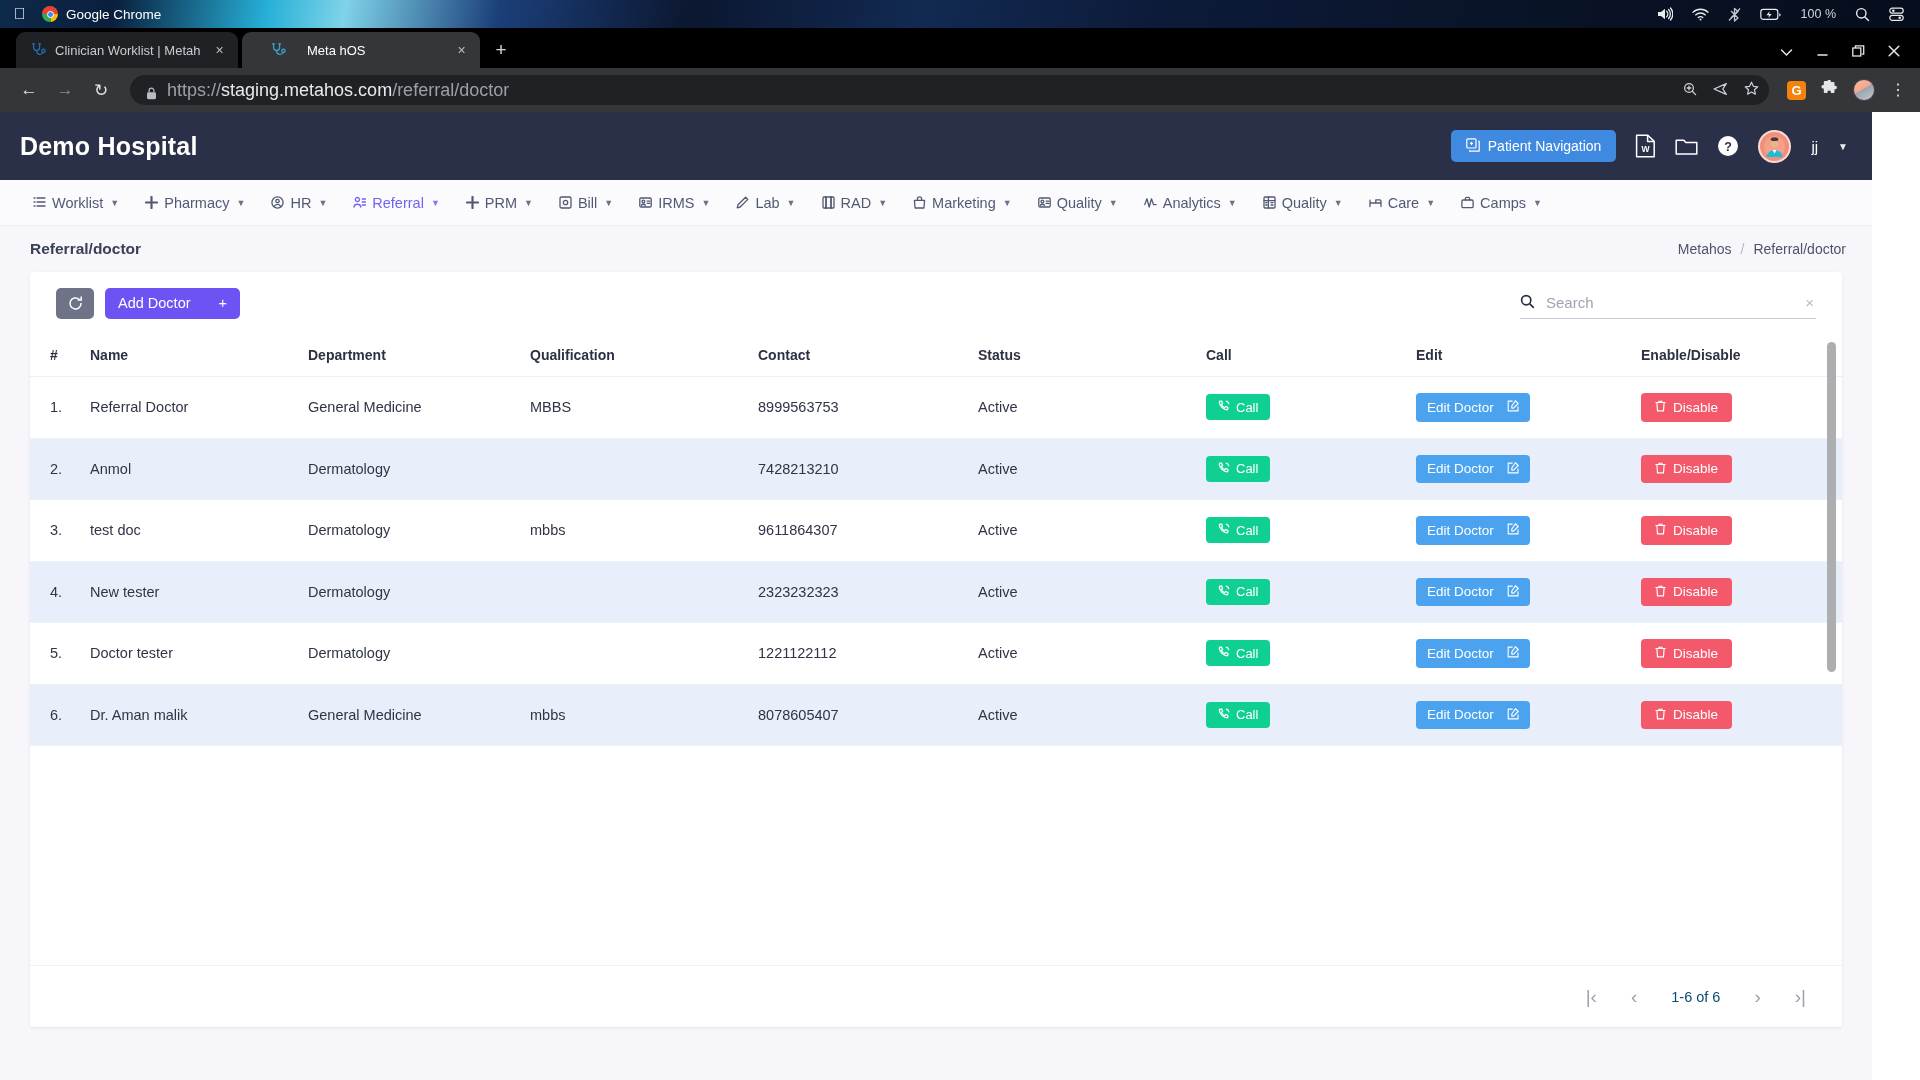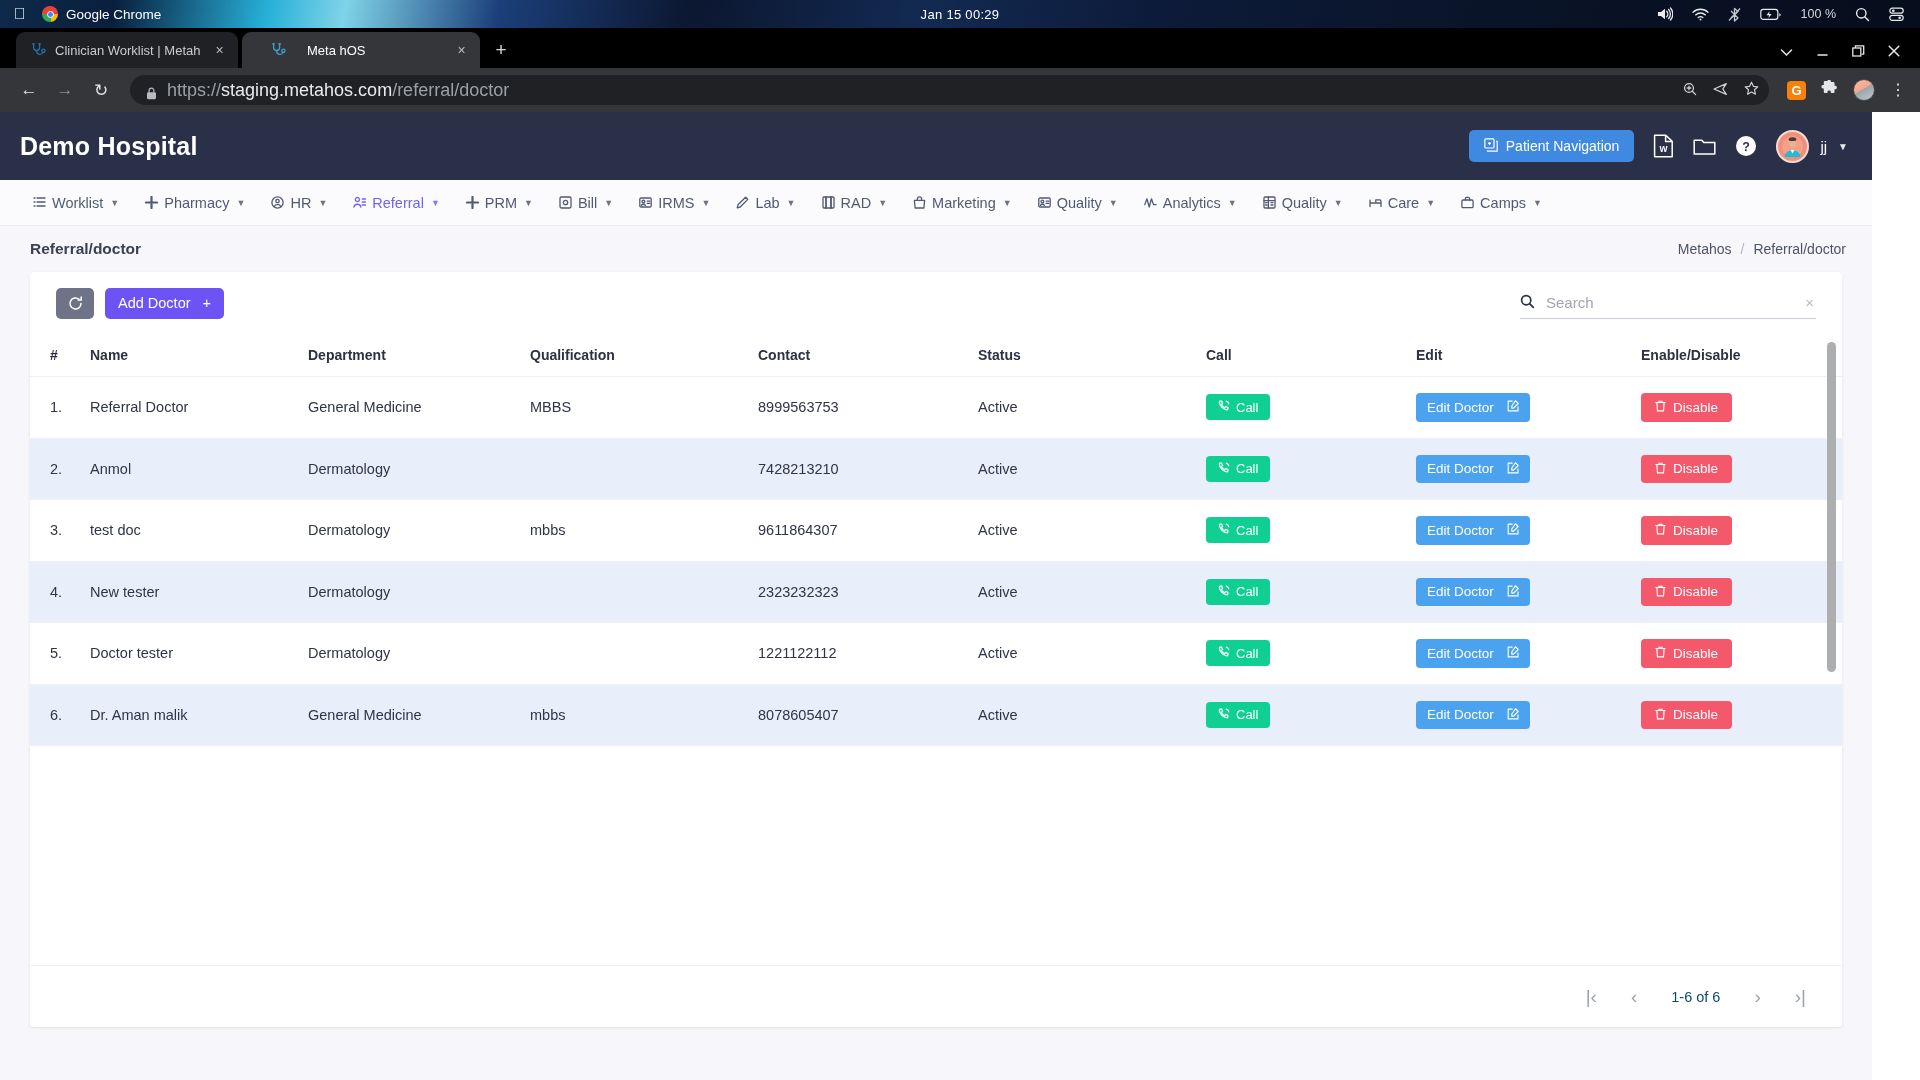--- a/index.html
+++ b/index.html
@@ -143,21 +143,21 @@
   }
   #brand { font-size: 25px; font-weight: 600; letter-spacing: .2px; }
   #hdr-right { margin-left: auto; display: flex; align-items: center; gap: 19px; }
   #patnav-btn {
     background: #3f8ae0; color: #fff;
     border-radius: 5px; height: 32px;
     display: flex; align-items: center; gap: 8px;
     padding: 0 15px; font-size: 14px; white-space: nowrap;
   }
   .hdr-ico { color: #fff; display: flex; align-items: center; }
-  #avatar-wrap { display: flex; align-items: center; gap: 11px; }
+  #avatar-wrap { display: flex; align-items: center; gap: 20px; }
   #avatar {
     width: 33px; height: 33px; border-radius: 50%;
     background: #f0907a; border: 2px solid #fcdad2;
     display: flex; align-items: center; justify-content: center;
     font-size: 17px;
   }
   #avatar-name { font-size: 15px; }
   .caret-sm { font-size: 10px; opacity: .9; }
 
   
@@ -204,21 +204,21 @@
   #refresh-btn {
     width: 38px; height: 31px; border-radius: 5px;
     background: #6e7387; color: #fff;
     display: flex; align-items: center; justify-content: center;
     font-size: 15px;
   }
   #add-doctor-btn {
     margin-left: 11px; height: 31px;
     background: #6d52f4; color: #fff;
     border-radius: 5px; padding: 0 13px;
-    display: flex; align-items: center; gap: 12px;
+    display: flex; align-items: center; gap: 28px;
     font-size: 14.5px;
   }
   #searchbox {
     margin-left: auto; width: 296px;
     border-bottom: 1px solid #c9ccd6;
     height: 32px; display: flex; align-items: center; gap: 11px;
   }
   #searchbox .mag { color: #333; font-size: 14px; }
   #search-input {
     flex: 1; border: 0; outline: 0; background: transparent;
@@ -293,21 +293,20 @@
 <body>
 
 <div id="mac-menubar">
   <div id="mac-left">
     <span class="apple-logo"></span>
     <span id="chrome-badge">
       <span class="chrome-dot"></span>
       <span>Google Chrome</span>
     </span>
   </div>
-  <div id="mac-clock">Jan 15  00:29</div>
   <div id="mac-right">
     <span>
       <svg width="17" height="14" viewBox="0 0 17 14" fill="none" stroke="#e9ecef" stroke-width="1.3">
         <path d="M2 5h3l4-3.2v10.4L5 9H2z" fill="#e9ecef" stroke="none"></path>
         <path d="M10.7 4.2a4 4 0 010 5.6M12.6 2.5a6.6 6.6 0 010 9M14.5 1a9 9 0 010 12" stroke-linecap="round"></path>
       </svg>
     </span>
     <span>
       <svg width="17" height="13" viewBox="0 0 17 13" fill="none" stroke="#e9ecef" stroke-width="1.3" stroke-linecap="round">
         <path d="M1 4.2a11 11 0 0115 0M3.6 6.9a7.3 7.3 0 019.8 0M6.2 9.6a3.6 3.6 0 014.6 0"></path>

